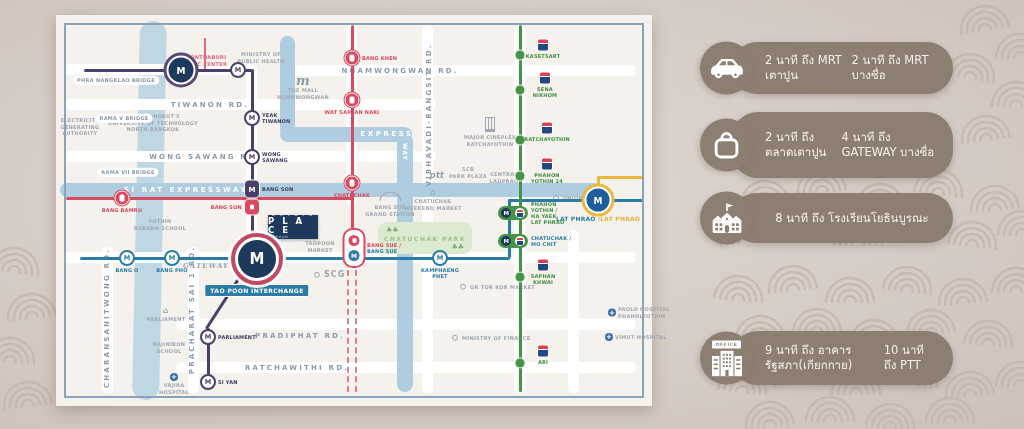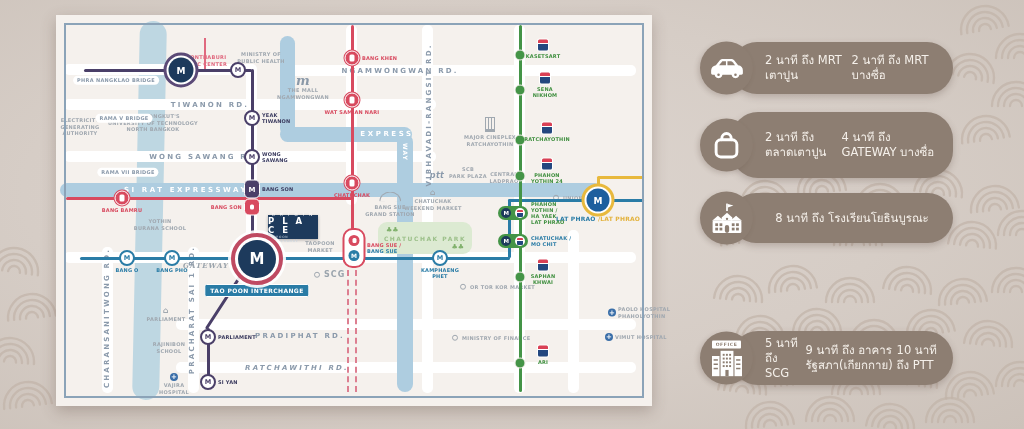--- a/index.html
+++ b/index.html
@@ -194,21 +194,21 @@
   <div class="origin-box">
     <span class="ob1">O R I G I N</span>
     <span class="ob2">P L A C E</span>
     <span class="ob3">TAOPOON INTERCHANGE</span>
   </div>
   <div id="mapLayer">
       <div class="rlb" style="left: 154px; top: 90px;">TIWANON RD.</div>
       <div class="rlb" style="left: 149px; top: 142px;">WONG SAWANG RD.</div>
       <div class="rlb" style="left: 344px; top: 56px;">NGAMWONGWAN RD.</div>
       <div class="rlb" style="left: 244px; top: 310px; margin-top: 11px;">PRADIPHAT RD.</div>
-      <div class="rlb" style="left: 241px; top: 353px; font-style: italic;">RATCHAWITHI RD.</div>
+      <div class="rlb" style="left: 241px; top: 353px;">RATCHAWITHI RD.</div>
       <div class="rlb v" style="left: 373px; top: 100px;">VIBHAVADI-RANGSIT RD.</div>
       <div class="rlb v" style="left: 136px; top: 295px;">PRACHARAT SAI 1 RD.</div>
       <div class="rlb v" style="left: 51px; top: 303px;">CHARANSANITWONG RD.</div>
       <div class="rlb xw" style="left: 130px; top: 175px;">SI RAT EXPRESSWAY</div>
       <div class="rlb xw" style="left: 331px; top: 119px;">EXPRESS</div>
       <div class="rlb xwv" style="left: 349px; top: 137px;">WAY</div>
       <div class="lm" style="left: 24px; top: 112px;"><span style="white-space:pre">ELECTRICITY
 GENERATING
 AUTHORITY</span></div>
       <div class="lm" style="left: 97px; top: 108px;"><span style="white-space:pre">KING MONGKUT'S
@@ -432,18 +432,17 @@
             <rect x="16" y="10" width="1.8" height="1.8"></rect>
             <rect x="10" y="13.5" width="1.8" height="1.8"></rect>
             <rect x="13" y="13.5" width="1.8" height="1.8"></rect>
             <rect x="16" y="13.5" width="1.8" height="1.8"></rect>
             <rect x="12.5" y="18" width="3" height="6"></rect>
           </g>
         </svg>
         <div class="osign">OFFICE</div>
       </div>
       <div class="txt">
-        <div>5 นาที ถึง SCG</div>
         <div>9 นาที ถึง อาคารรัฐสภา(เกียกกาย)</div>
         <div>10 นาที ถึง PTT</div>
       </div>
     </div>
   </div>
 
 </body></html>

